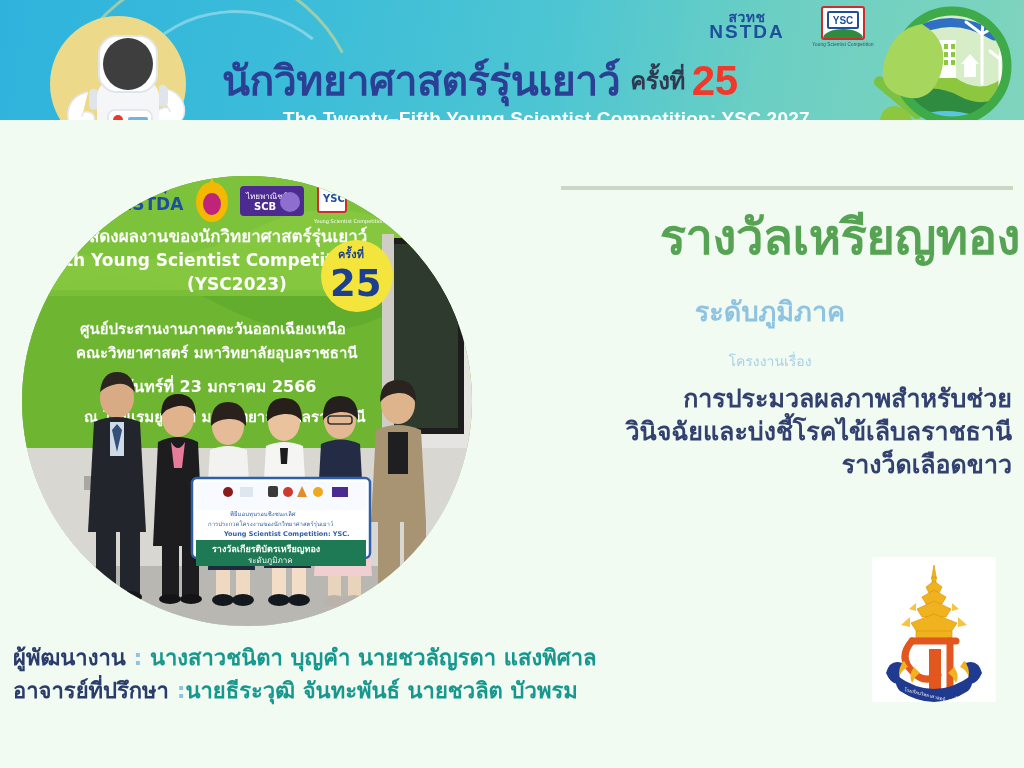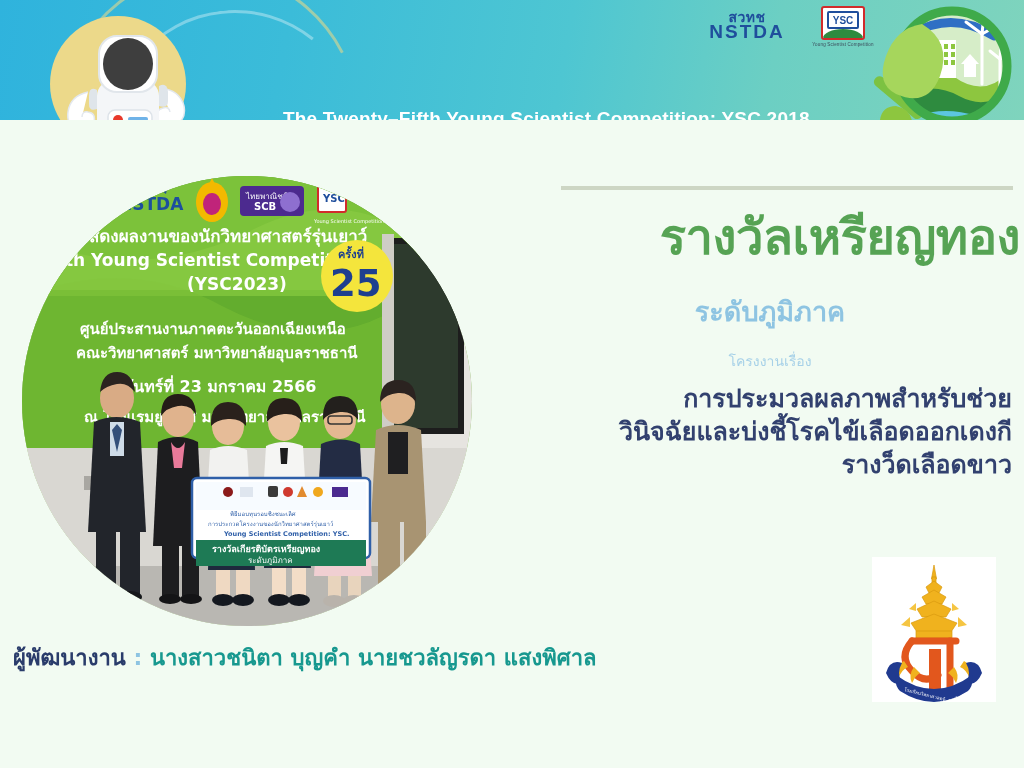--- a/index.html
+++ b/index.html
@@ -217,21 +217,24 @@
   </div>
 
   <div class="logo-ysc">
     <div class="box">
       <div class="inner">YSC</div>
       <div class="hill"></div>
     </div>
     <div class="cap">Young Scientist Competition</div>
   </div>
 
-  <div class="bn-line3">The Twenty–Fifth Young Scientist Competition: YSC 2018</div>
+  <div class="bn-line2">
+    <span>นักวิทยาศาสตร์รุ่นเยาว์</span><span class="bn-kr">ครั้งที่</span><span class="bn-25">25</span>
+  </div>
+  <div class="bn-line3">The Twenty–Fifth Young Scientist Competition: YSC 2027</div>
 
   <svg class="mag" viewBox="0 0 190 175">
     <defs>
       <clipPath id="lensClip">
           <circle cx="118" cy="78" r="55"></circle>
         </clipPath>
     </defs>
 
     <rect x="34" y="104" width="60" height="11" rx="5" transform="rotate(40 64 110)" fill="#7cc242"></rect>
 
@@ -428,21 +431,21 @@
 </div>
 
 <div class="rule"></div>
 
 <div class="award-title">รางวัลเหรียญทอง</div>
 <div class="award-level">ระดับภูมิภาค</div>
 <div class="project-label">โครงงานเรื่อง</div>
 
 <div class="project-title">
   <div>การประมวลผลภาพสำหรับช่วย</div>
-  <div>วินิจฉัยและบ่งชี้โรคไข้เลือดออกเดงกี</div>
+  <div>วินิจฉัยและบ่งชี้โรคไข้เลืบลราชธานี</div>
   <div>รางว็ดเลือดขาว</div>
 </div>
 
 <div class="emblem">
   <svg viewBox="0 0 124 145" width="124" height="145">
     <rect x="0" y="0" width="124" height="145" fill="#ffffff"></rect>
 
     <g fill="#f0b21e" stroke="#d89a10" stroke-width=".7">
       <path d="M62 8 l2.5 14 l-5 0z"></path>
       <rect x="60" y="20" width="4" height="9"></rect>
@@ -481,13 +484,17 @@
     <text x="66" y="140" font-family="DejaVu Sans, sans-serif" font-size="4.6" fill="#ffffff" transform="rotate(-14 96 134)">จุฬาภรณ์ บุรีรัมย์</text>
   </svg>
 </div>
 
 <div class="credits">
   <div class="cred-row">
     <span class="cred-label">ผู้พัฒนางาน</span>
     <span class="cred-colon">:</span>
     <span class="cred-value">นางสาวชนิตา บุญคำ นายชวลัญรดา แสงพิศาล</span>
   </div>
+  <div class="cred-row">
+    <span class="cred-label">อาจารย์ที่ปรึกษา</span>
+    <span class="cred-colon">:</span><span class="cred-value">นายธีระวุฒิ จันทะพันธ์ นายชวลิต บัวพรม</span>
+  </div>
 </div>
 
 </body></html>

